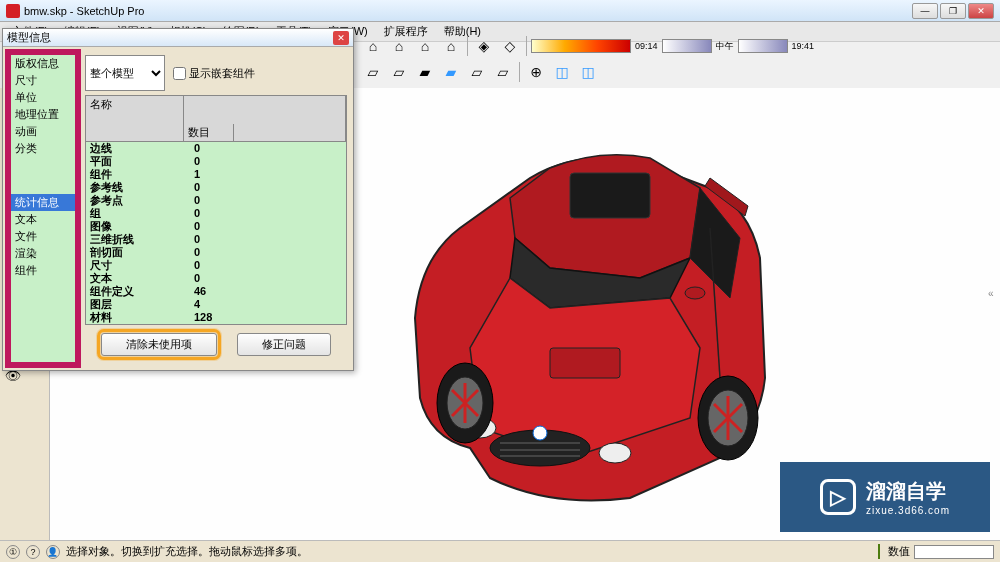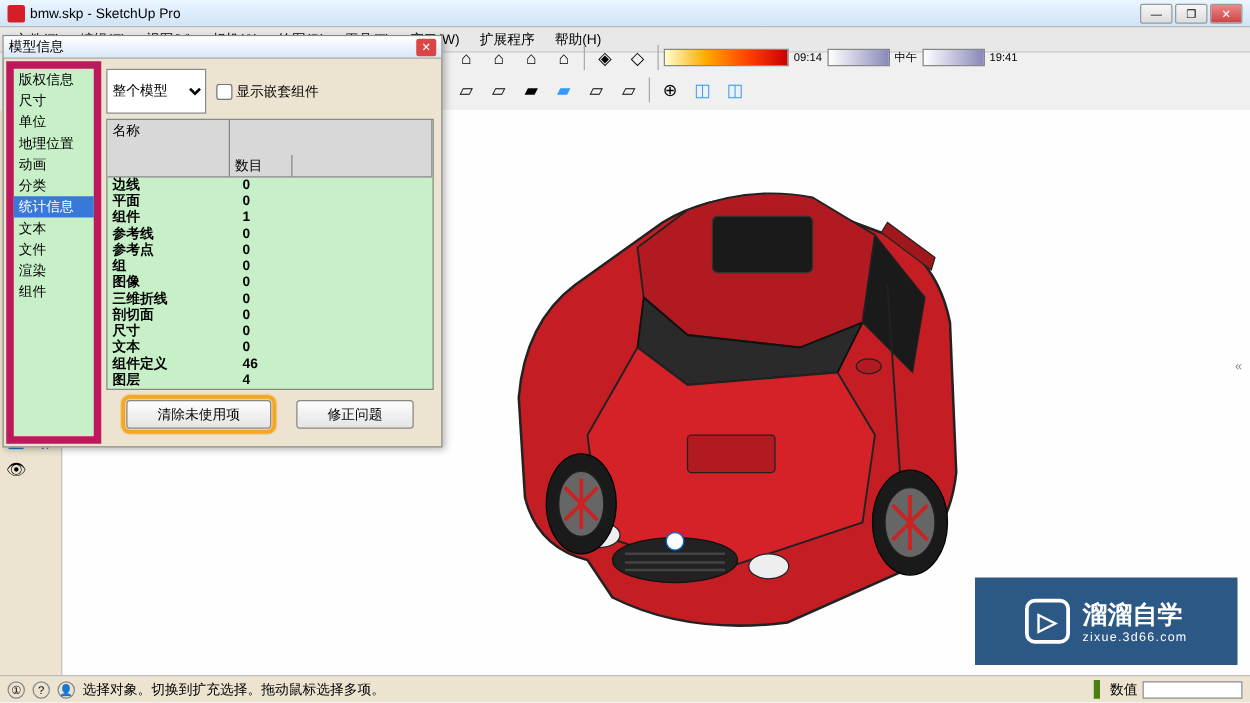--- a/index.html
+++ b/index.html
@@ -30,41 +30,41 @@
     .viewport { position: absolute; left: 50px; top: 88px; right: 0; bottom: 22px; background: #fefefe; overflow: hidden; }
     .car-svg { position: absolute; left: 280px; top: -10px; width: 480px; height: 460px; }
     
     .dialog { position: absolute; left: 2px; top: 28px; width: 352px; background: #ece4d0; border: 1px solid #888; box-shadow: 2px 2px 6px rgba(0,0,0,0.3); z-index: 100; }
     .dlg-title { height: 18px; background: linear-gradient(#fff, #d8e8f8); display: flex; align-items: center; padding: 0 4px; font-size: 11px; border-bottom: 1px solid #aaa; }
     .dlg-title-text { flex: 1; }
     .dlg-close { width: 16px; height: 14px; background: #d44; color: #fff; font-size: 9px; display: flex; align-items: center; justify-content: center; cursor: pointer; border-radius: 2px; }
     .dlg-body { display: flex; padding: 2px; }
     .dlg-sidebar { width: 76px; background: #c8f0c8; border: 6px solid #be185d; font-size: 11px; }
     .dlg-side-item { padding: 1px 4px; cursor: pointer; }
-    .dlg-side-item.selected { background: #3878d8; color: #fff; }
+    .dlg-side-item.selected { background: #3878d8; color: #fff; margin-top: 37px; }
     .dlg-main { flex: 1; padding: 2px 4px; }
     .dlg-controls { display: flex; align-items: center; gap: 8px; padding: 4px 0; font-size: 11px; }
     .dlg-select { width: 80px; height: 36px; font-size: 11px; border: 1px solid #888; background: #fff; }
     .dlg-check { display: flex; align-items: center; gap: 3px; }
     .dlg-table { background: #c8f0c8; border: 1px solid #888; font-size: 11px; min-height: 160px; }
     .dlg-th { display: flex; background: #d8d8d8; border-bottom: 1px solid #888; }
     .dlg-th-cell { padding: 1px 4px; border-right: 1px solid #888; }
     .dlg-th-cell:first-child { width: 98px; }
     .dlg-th-cell:nth-child(2) { width: 50px; margin-top: 28px; }
     .dlg-row { display: flex; }
     .dlg-cell { padding: 0 4px; line-height: 13px; font-weight: bold; }
     .dlg-cell:first-child { width: 104px; }
     .dlg-buttons { display: flex; justify-content: center; gap: 20px; padding: 8px 0 10px; }
     .dlg-btn { padding: 3px 24px; font-size: 11px; background: linear-gradient(#fefefe, #e4e4e4); border: 1px solid #888; border-radius: 3px; cursor: pointer; }
     .dlg-btn.highlight { outline: 3px solid #f5a623; outline-offset: 1px; box-shadow: 0 0 0 5px rgba(245,166,35,0.3); }
     
     .statusbar { position: absolute; bottom: 0; left: 0; right: 0; height: 22px; background: #ece4d0; border-top: 1px solid #bbb; display: flex; align-items: center; font-size: 11px; padding: 0 6px; gap: 6px; }
     .status-icon { width: 14px; height: 14px; border-radius: 50%; border: 1px solid #888; display: flex; align-items: center; justify-content: center; font-size: 9px; cursor: pointer; }
     .status-text { flex: 1; }
-    .status-right { display: flex; align-items: center; gap: 4px; border-left: 5px solid #4d7c0f; padding-left: 8px; margin-left: 36px; }
+    .status-right { display: flex; align-items: center; gap: 4px; border-left: 2px solid #4d7c0f; padding-left: 8px; margin-left: 36px; }
     
     .watermark { position: absolute; right: 10px; bottom: 30px; width: 210px; height: 70px; background: #1a4a7a; color: #fff; display: flex; align-items: center; justify-content: center; gap: 10px; font-size: 20px; font-weight: bold; opacity: 0.92; }
     .watermark .play { width: 36px; height: 36px; border: 3px solid #fff; border-radius: 8px; display: flex; align-items: center; justify-content: center; }
     .watermark .sub { font-size: 10px; display: block; font-weight: normal; letter-spacing: 1px; }
     
     .scroll-right { position: absolute; right: 2px; top: 200px; width: 10px; height: 20px; font-size: 10px; color: #888; }
   </style>
 </head>
 <body>
 
@@ -204,20 +204,24 @@
               <div class="dlg-cell">0</div>
             </div>
             <div class="dlg-row">
               <div class="dlg-cell">组件定义</div>
               <div class="dlg-cell">46</div>
             </div>
             <div class="dlg-row">
               <div class="dlg-cell">图层</div>
               <div class="dlg-cell">4</div>
             </div>
+            <div class="dlg-row">
+              <div class="dlg-cell">材料</div>
+              <div class="dlg-cell">128</div>
+            </div>
           </div>
       </div>
       <div class="dlg-buttons">
         <button class="dlg-btn highlight">清除未使用项</button>
         <button class="dlg-btn">修正问题</button>
       </div>
     </div>
   </div>
 </div>
 

